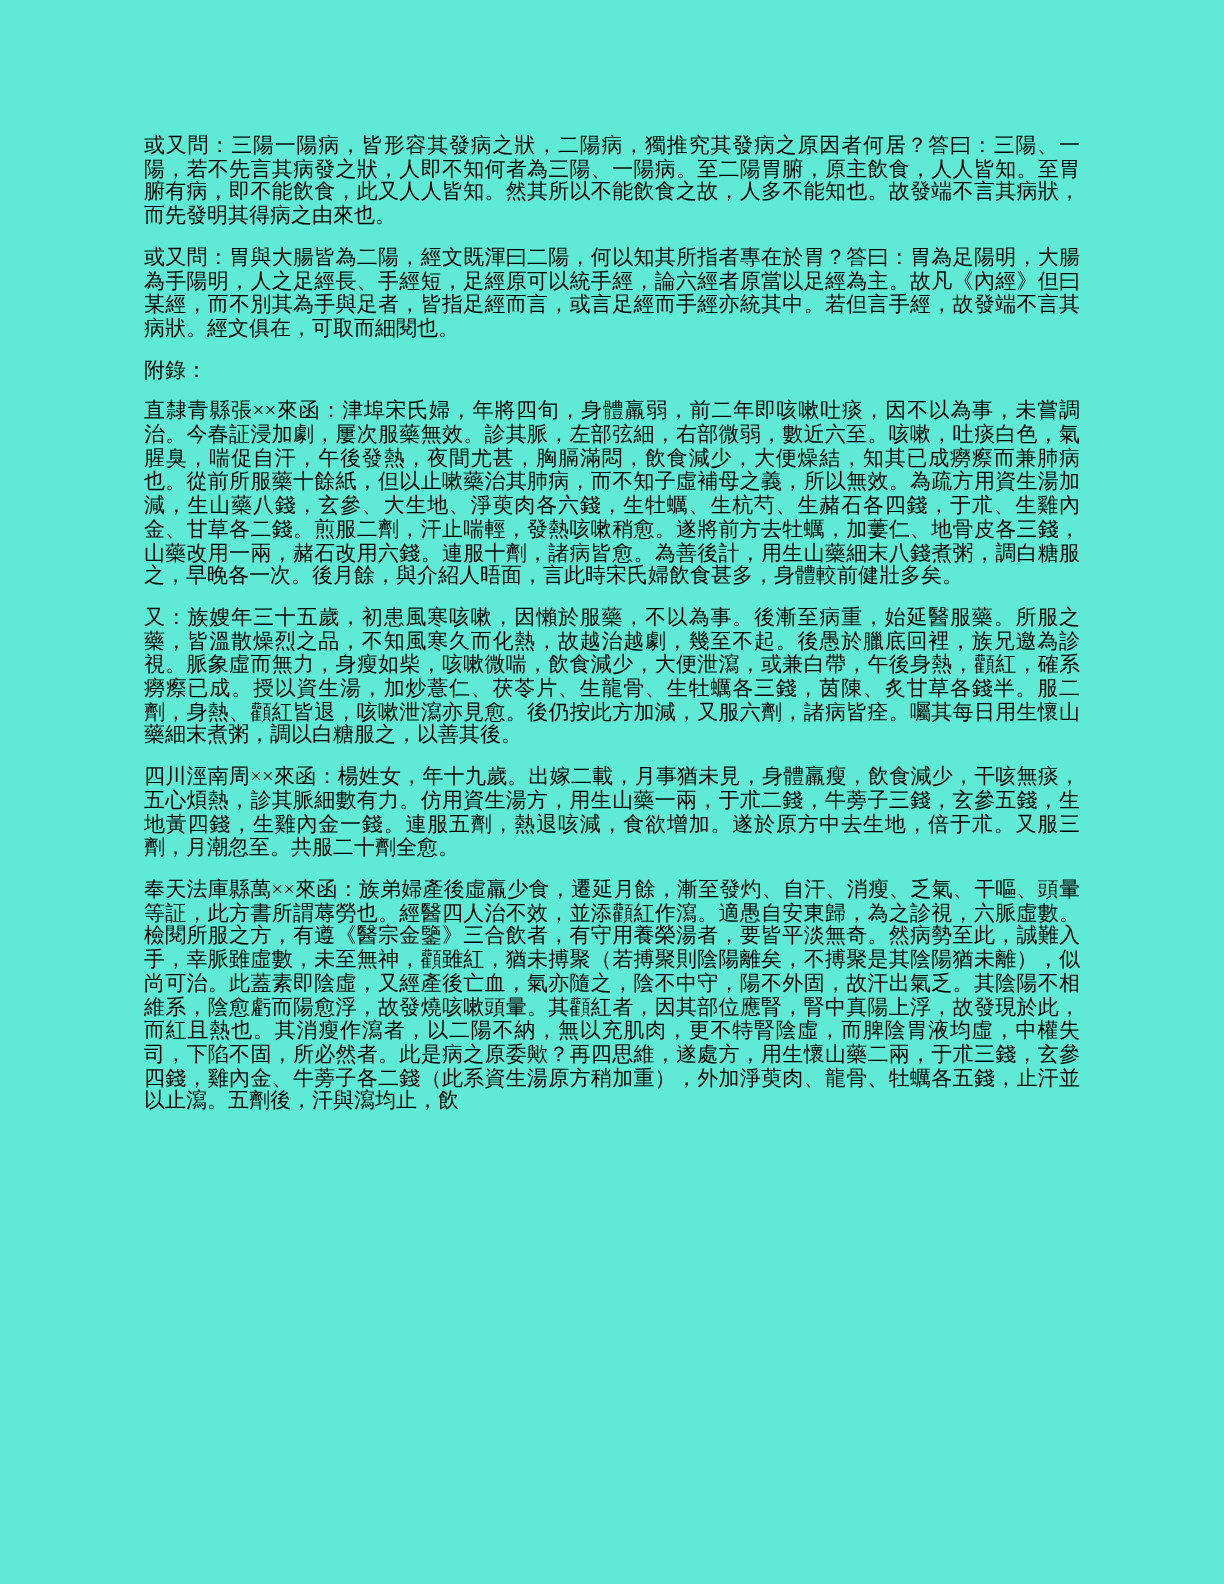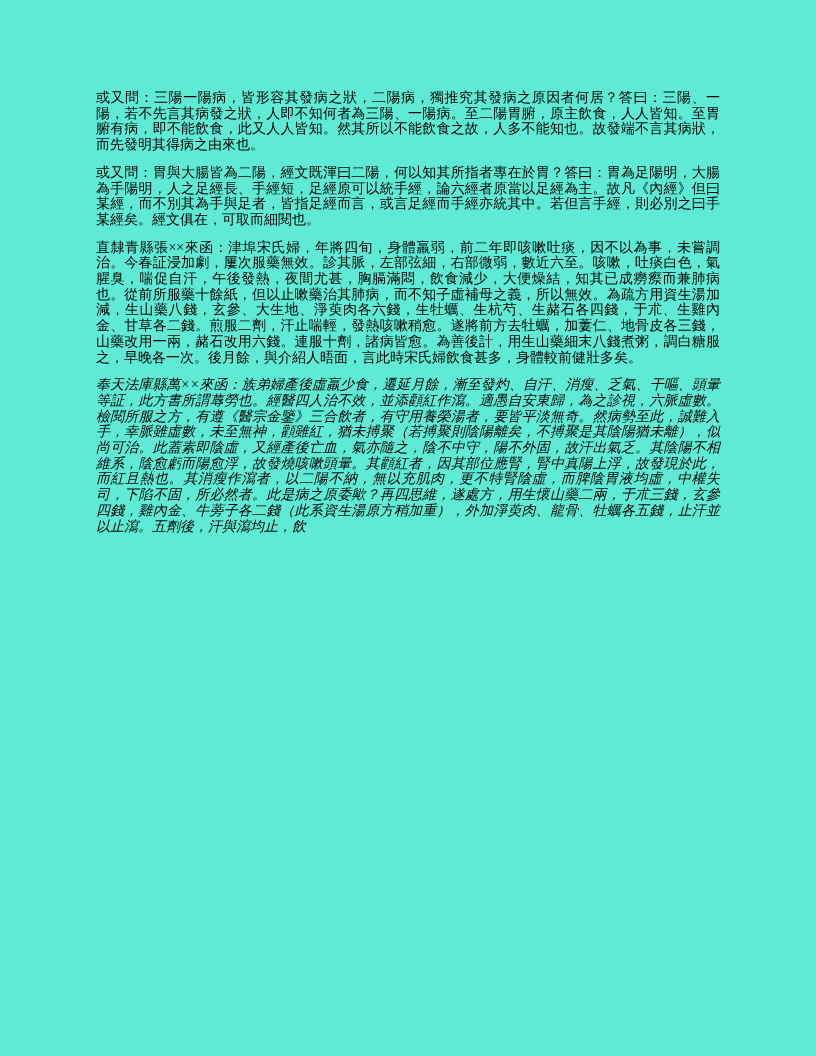--- a/index.html
+++ b/index.html
@@ -26,26 +26,28 @@
     line-height: 15.7px;
     text-align: justify;
     word-break: break-all;
     overflow-wrap: anywhere;
   }
   .para {
     margin: 0 0 12px 0;
   }
   .para:last-child {
     margin-bottom: 11px;
-    font-style: italic;
   }
 </style>
 </head>
 <body>
 
 <div class="page">
   <div class="content">
     <p class="para">或又問：三陽一陽病，皆形容其發病之狀，二陽病，獨推究其發病之原因者何居？答曰：三陽、一陽，若不先言其病發之狀，人即不知何者為三陽、一陽病。至二陽胃腑，原主飲食，人人皆知。至胃腑有病，即不能飲食，此又人人皆知。然其所以不能飲食之故，人多不能知也。故發端不言其病狀，而先發明其得病之由來也。</p>
-    <p class="para">或又問：胃與大腸皆為二陽，經文既渾曰二陽，何以知其所指者專在於胃？答曰：胃為足陽明，大腸為手陽明，人之足經長、手經短，足經原可以統手經，論六經者原當以足經為主。故凡《內經》但曰某經，而不別其為手與足者，皆指足經而言，或言足經而手經亦統其中。若但言手經，則必別之曰手某經矣。經文俱在，可取而細閱也。</p>
+    <p class="para">或又問：胃與大腸皆為二陽，經文既渾曰二陽，何以知其所指者專在於胃？答曰：胃為足陽明，大腸為手陽明，人之足經長、手經短，足經原可以統手經，論六經者原當以足經為主。故凡《內經》但曰某經，而不別其為手與足者，皆指足經而言，或言足經而手經亦統其中。若但言手經，故發端不言其病狀。經文俱在，可取而細閱也。</p>
+    <p class="para">附錄：</p>
     <p class="para">直隸青縣張××來函：津埠宋氏婦，年將四旬，身體羸弱，前二年即咳嗽吐痰，因不以為事，未嘗調治。今春証浸加劇，屢次服藥無效。診其脈，左部弦細，右部微弱，數近六至。咳嗽，吐痰白色，氣腥臭，喘促自汗，午後發熱，夜間尤甚，胸膈滿悶，飲食減少，大便燥結，知其已成癆瘵而兼肺病也。從前所服藥十餘紙，但以止嗽藥治其肺病，而不知子虛補母之義，所以無效。為疏方用資生湯加減，生山藥八錢，玄參、大生地、淨萸肉各六錢，生牡蠣、生杭芍、生赭石各四錢，于朮、生雞內金、甘草各二錢。煎服二劑，汗止喘輕，發熱咳嗽稍愈。遂將前方去牡蠣，加蔞仁、地骨皮各三錢，山藥改用一兩，赭石改用六錢。連服十劑，諸病皆愈。為善後計，用生山藥細末八錢煮粥，調白糖服之，早晚各一次。後月餘，與介紹人晤面，言此時宋氏婦飲食甚多，身體較前健壯多矣。</p>
+    <p class="para">又：族嫂年三十五歲，初患風寒咳嗽，因懶於服藥，不以為事。後漸至病重，始延醫服藥。所服之藥，皆溫散燥烈之品，不知風寒久而化熱，故越治越劇，幾至不起。後愚於臘底回裡，族兄邀為診視。脈象虛而無力，身瘦如柴，咳嗽微喘，飲食減少，大便泄瀉，或兼白帶，午後身熱，顴紅，確系癆瘵已成。授以資生湯，加炒薏仁、茯苓片、生龍骨、生牡蠣各三錢，茵陳、炙甘草各錢半。服二劑，身熱、顴紅皆退，咳嗽泄瀉亦見愈。後仍按此方加減，又服六劑，諸病皆痊。囑其每日用生懷山藥細末煮粥，調以白糖服之，以善其後。</p>
+    <p class="para">四川涇南周××來函：楊姓女，年十九歲。出嫁二載，月事猶未見，身體羸瘦，飲食減少，干咳無痰，五心煩熱，診其脈細數有力。仿用資生湯方，用生山藥一兩，于朮二錢，牛蒡子三錢，玄參五錢，生地黃四錢，生雞內金一錢。連服五劑，熱退咳減，食欲增加。遂於原方中去生地，倍于朮。又服三劑，月潮忽至。共服二十劑全愈。</p>
     <p class="para">奉天法庫縣萬××來函：族弟婦產後虛羸少食，遷延月餘，漸至發灼、自汗、消瘦、乏氣、干嘔、頭暈等証，此方書所謂蓐勞也。經醫四人治不效，並添顴紅作瀉。適愚自安東歸，為之診視，六脈虛數。檢閱所服之方，有遵《醫宗金鑒》三合飲者，有守用養榮湯者，要皆平淡無奇。然病勢至此，誠難入手，幸脈雖虛數，未至無神，顴雖紅，猶未搏聚（若搏聚則陰陽離矣，不搏聚是其陰陽猶未離），似尚可治。此蓋素即陰虛，又經產後亡血，氣亦隨之，陰不中守，陽不外固，故汗出氣乏。其陰陽不相維系，陰愈虧而陽愈浮，故發燒咳嗽頭暈。其顴紅者，因其部位應腎，腎中真陽上浮，故發現於此，而紅且熱也。其消瘦作瀉者，以二陽不納，無以充肌肉，更不特腎陰虛，而脾陰胃液均虛，中權失司，下陷不固，所必然者。此是病之原委歟？再四思維，遂處方，用生懷山藥二兩，于朮三錢，玄參四錢，雞內金、牛蒡子各二錢（此系資生湯原方稍加重），外加淨萸肉、龍骨、牡蠣各五錢，止汗並以止瀉。五劑後，汗與瀉均止，飲</p>
   </div>
 </div>
 
 </body></html>

